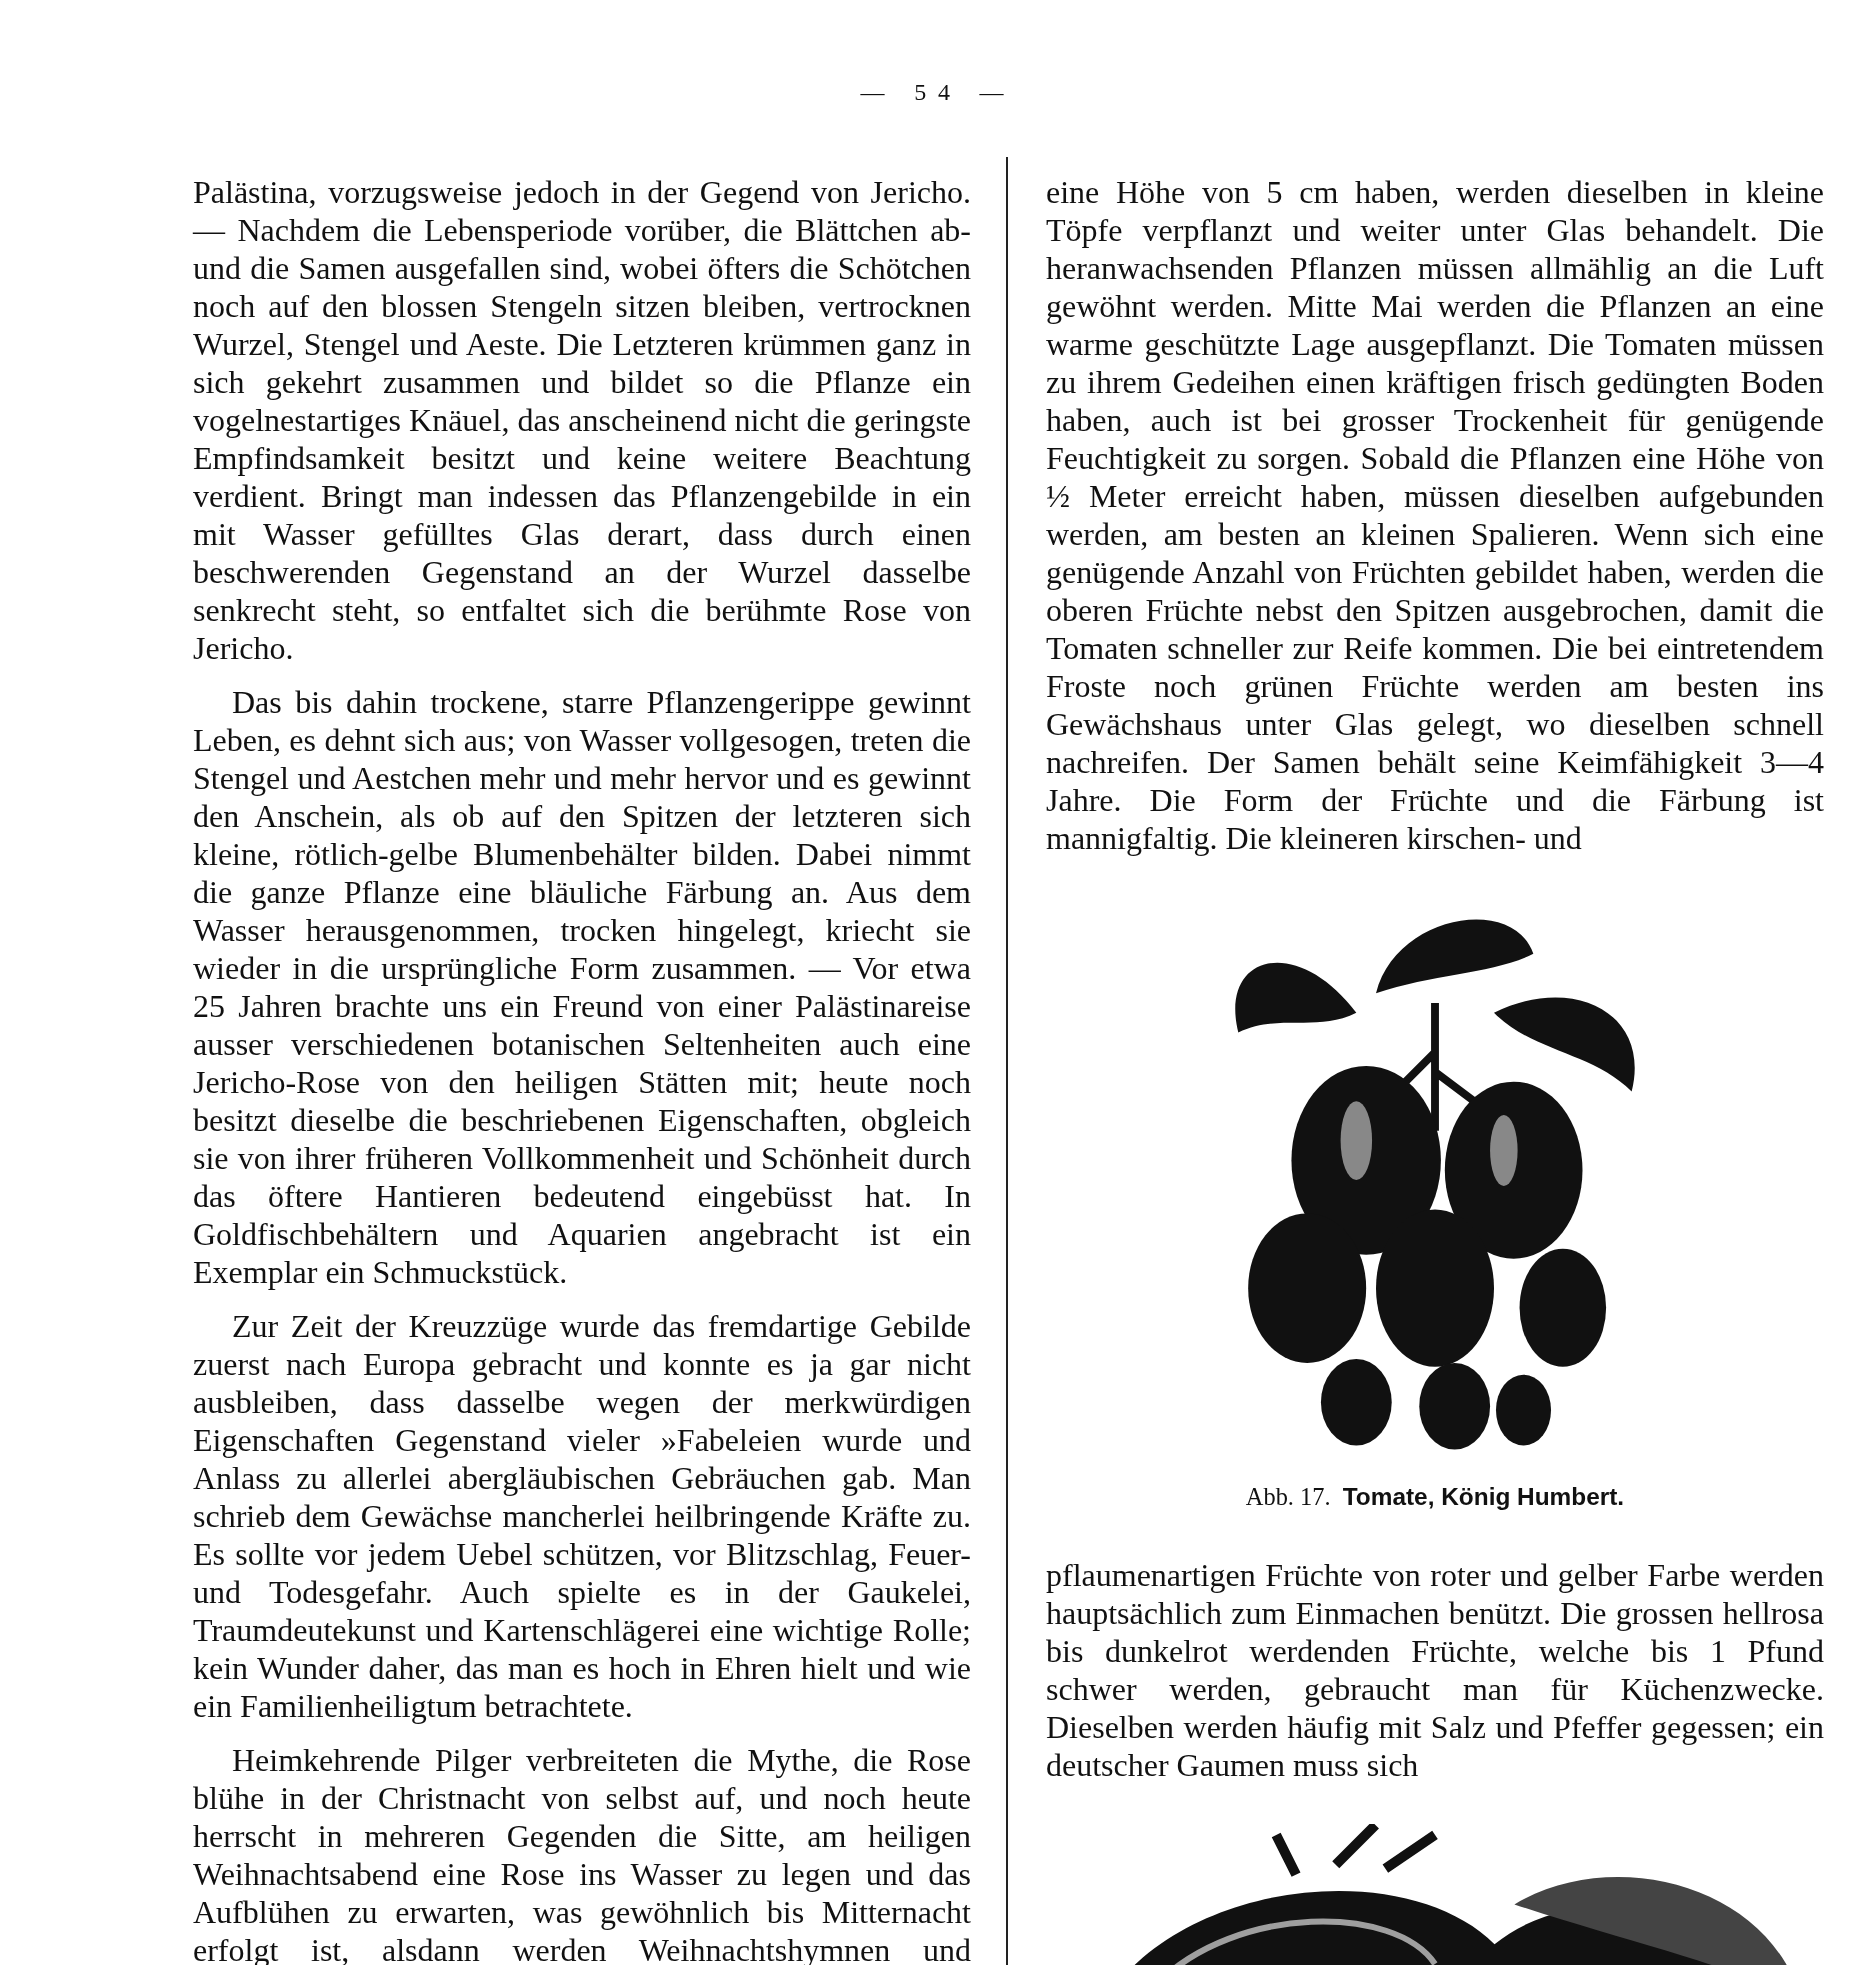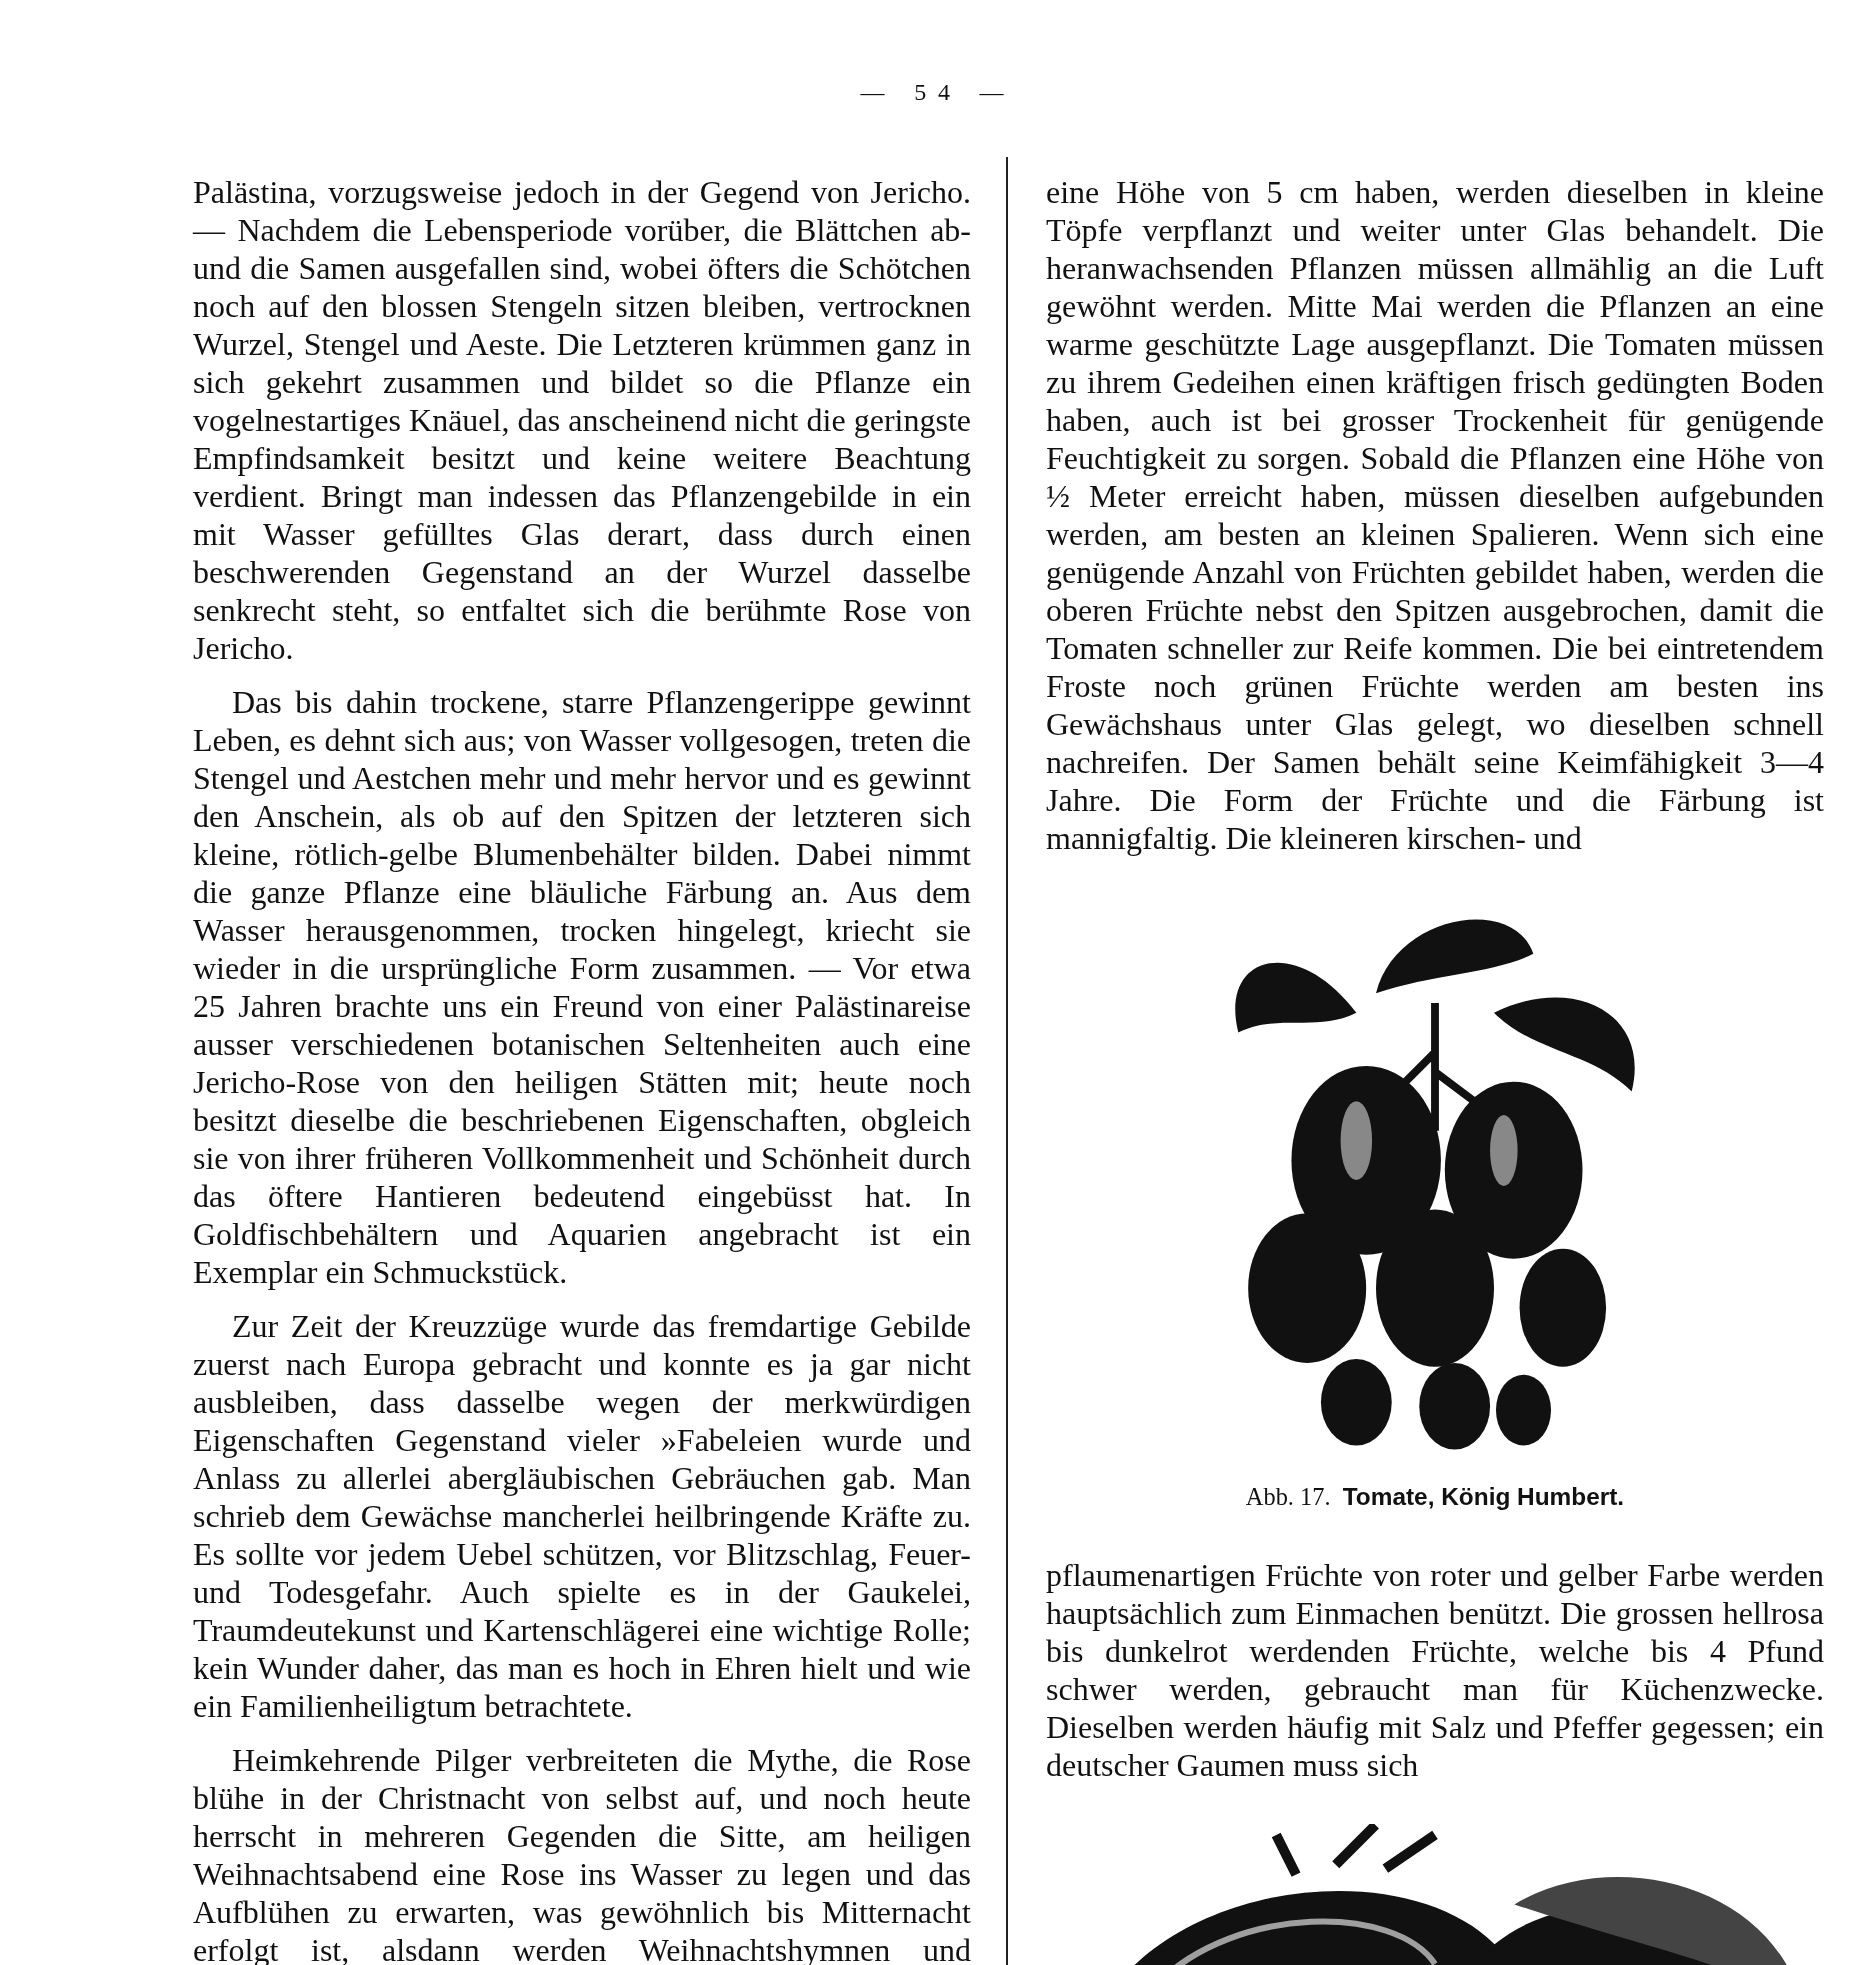--- a/index.html
+++ b/index.html
@@ -53,21 +53,21 @@
       <ellipse cx="195" cy="262" rx="14" ry="18" fill="#111"></ellipse>
       <ellipse cx="110" cy="125" rx="8" ry="20" fill="#fff" opacity="0.5"></ellipse>
       <ellipse cx="185" cy="130" rx="7" ry="18" fill="#fff" opacity="0.5"></ellipse>
     </svg>
     <div class="caption">
       <span>Abb. 17.</span>&nbsp;
       <b>Tomate, König Humbert.</b>
     </div>
   </div>
 
-  <p>pflaumenartigen Früchte von roter und gelber Farbe werden hauptsächlich zum Einmachen benützt. Die grossen hellrosa bis dunkelrot werdenden Früchte, welche bis 4 Pfund schwer werden, gebraucht man für Küchenzwecke. Dieselben werden häufig mit Salz und Pfeffer gegessen; ein deutscher Gaumen muss sich</p>
+  <p>pflaumenartigen Früchte von roter und gelber Farbe werden hauptsächlich zum Einmachen benützt. Die grossen hellrosa bis dunkelrot werdenden Früchte, welche bis 1 Pfund schwer werden, gebraucht man für Küchenzwecke. Dieselben werden häufig mit Salz und Pfeffer gegessen; ein deutscher Gaumen muss sich</p>
 
   <div class="figure fig18">
     <svg viewBox="0 0 400 270">
       <path d="M20 120 C 40 30, 180 10, 230 60 C 280 20, 380 40, 390 130 C 395 220, 320 260, 250 250 C 200 265, 120 265, 80 240 C 30 220, 10 180, 20 120 Z" fill="#111"></path>
       <path d="M240 40 C 290 10, 370 30, 385 90 C 350 70, 300 60, 240 40 Z" fill="#444"></path>
       <path d="M60 80 C 100 40, 180 40, 200 70" stroke="#fff" stroke-width="3" fill="none" opacity="0.6"></path>
       <path d="M280 90 C 320 100, 350 140, 345 190" stroke="#fff" stroke-width="3" fill="none" opacity="0.5"></path>
       <path d="M150 20 L 170 0 M175 22 L 200 5 M130 25 L 120 5" stroke="#111" stroke-width="5"></path>
       <path d="M250 240 C 300 255, 360 255, 395 240" stroke="#555" stroke-width="6" fill="none"></path>
     </svg>

